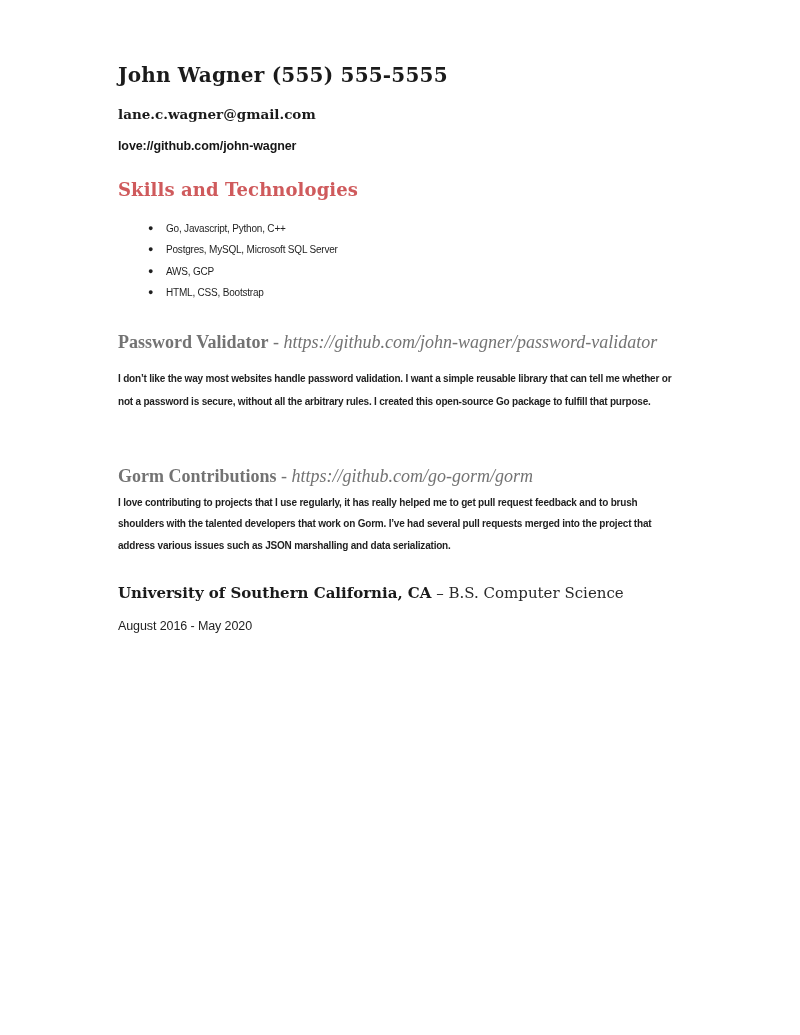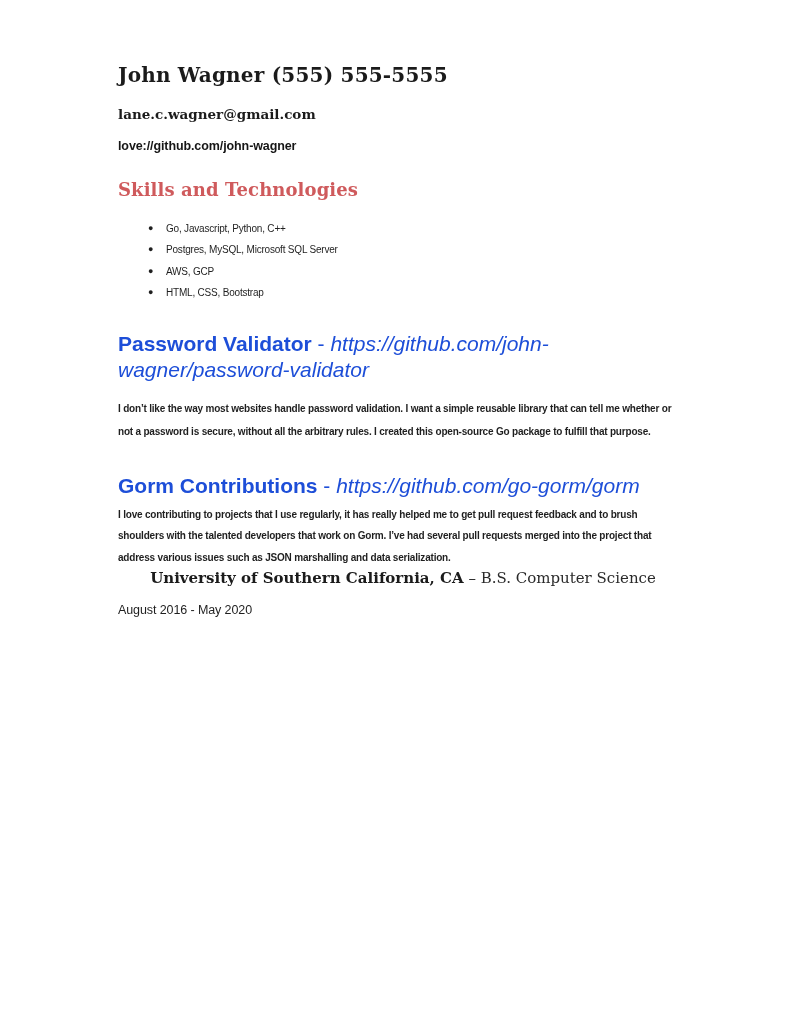--- a/index.html
+++ b/index.html
@@ -68,46 +68,46 @@
     position: absolute;
     left: 0;
     top: 0;
     font-size: 9px;
     line-height: 21.5px;
     color: #1f1f1f;
   }
   .section-heading.experience { margin-top: 27px; }
   .entry-line {
     margin-top: 27px;
-    font-family: Liberation Sans, sans-serif;
-    font-size: 21px;
+    font-family: Liberation Serif, serif;
+    font-size: 18px;
     line-height: 1.25;
-    color: #1d4ed8;
+    color: #737373;
   }
   .entry-title { font-weight: 700; }
   .entry-dash { font-weight: 400; }
   .entry-link { font-style: italic; font-weight: 400; }
   .entry-desc {
     margin: 14px 8px 0 0;
     font-size: 10px;
     line-height: 23px;
     letter-spacing: -0.2px;
     color: #1f1f1f;
     max-width: 570px;
     font-weight: bold;
   }
-  .entry.gorm .entry-line { margin-top: 30px; }
+  .entry.gorm .entry-line { margin-top: 52px; }
   .entry.gorm .entry-desc { margin-top: 4px; line-height: 21.7px; }
   .section-heading.education { margin-top: 44px; }
   .edu-line {
+    margin-top: 27px;
     font-family: "DejaVu Serif", serif;
     font-size: 15px;
     line-height: 1.25;
     color: #1b1b1b;
-    text-align: center;
   }
   .edu-school { font-weight: 700; }
   .edu-dash, .edu-degree { font-weight: 400; color: #2a2a2a; }
   .edu-dates {
     margin-top: 16px;
     font-size: 12.5px;
     line-height: 1.2;
     letter-spacing: -0.1px;
     color: #1f1f1f;
   }

